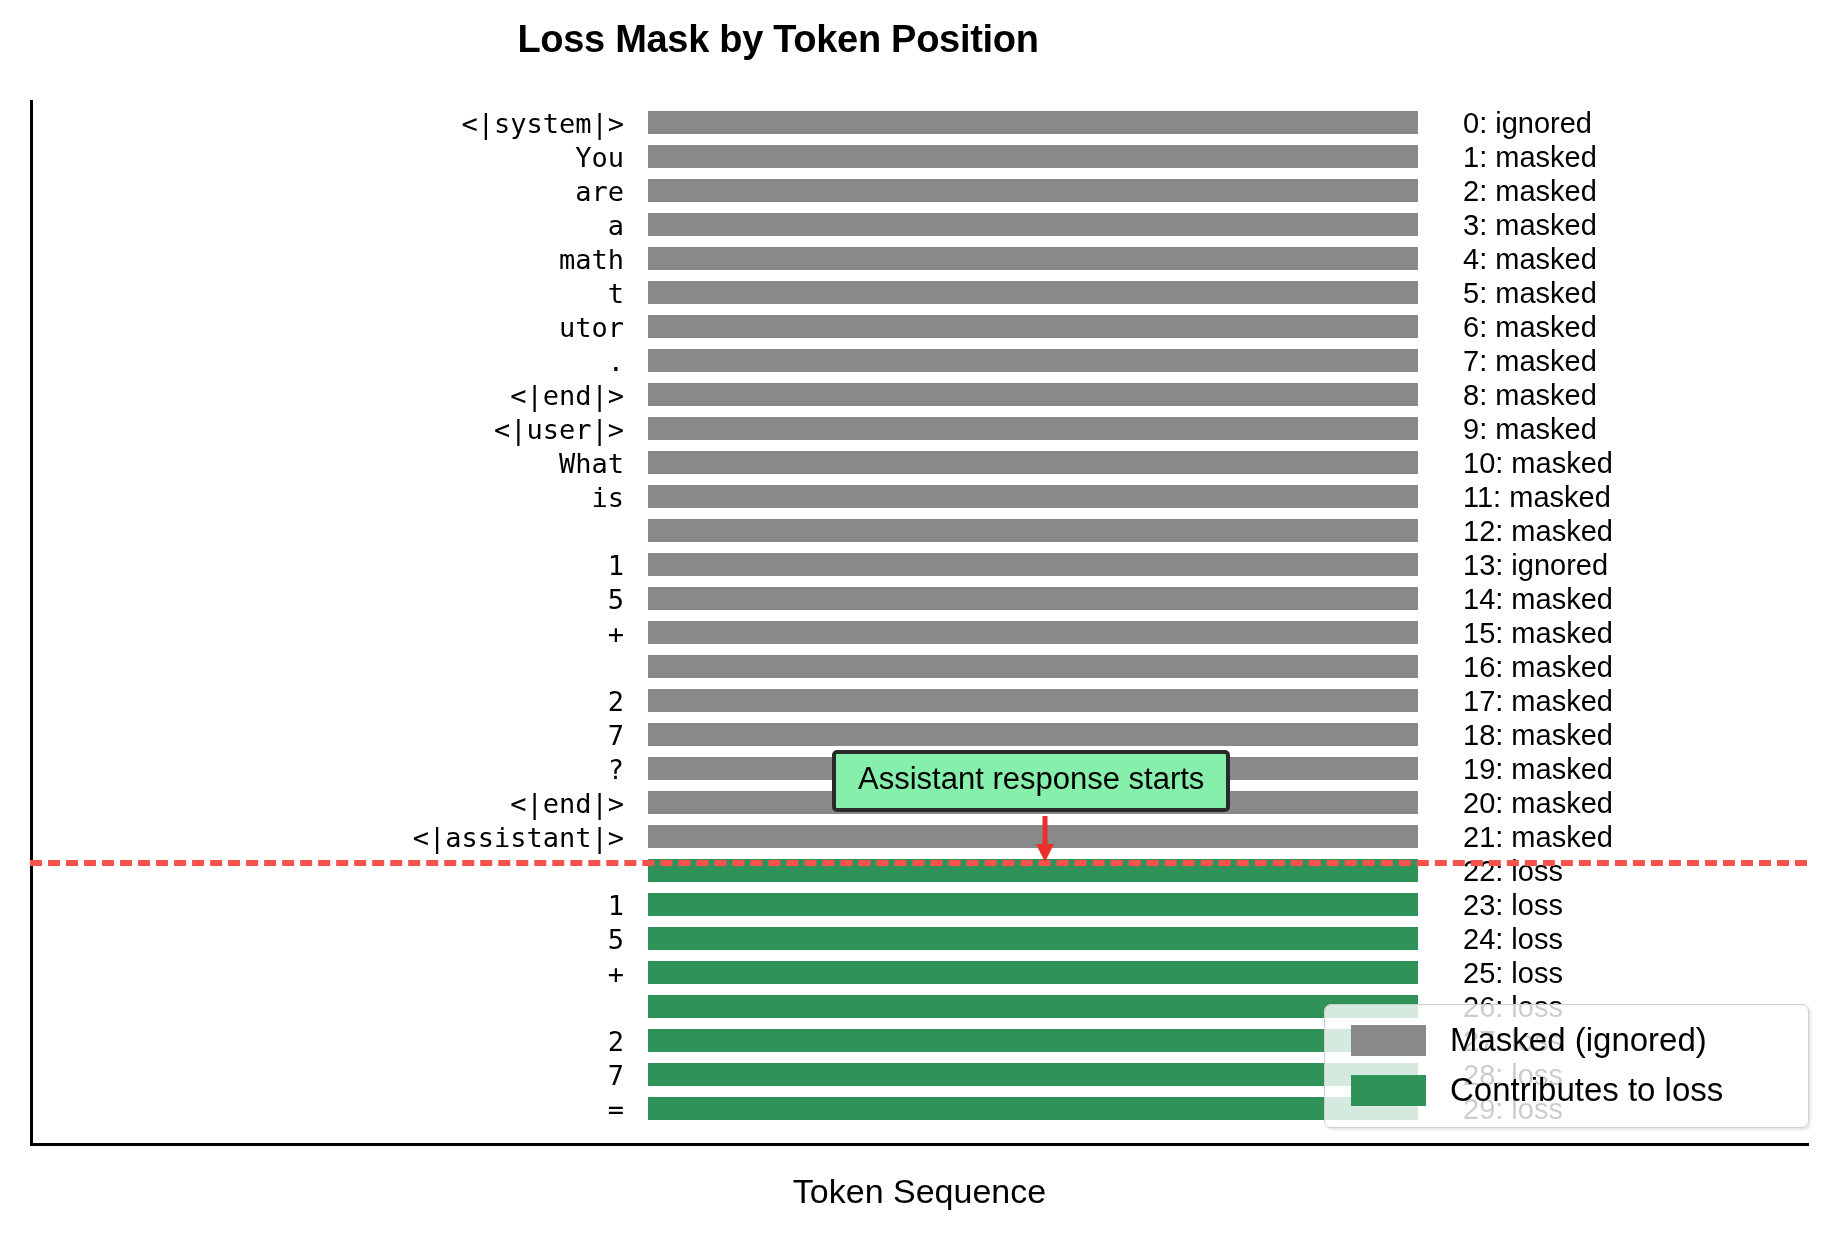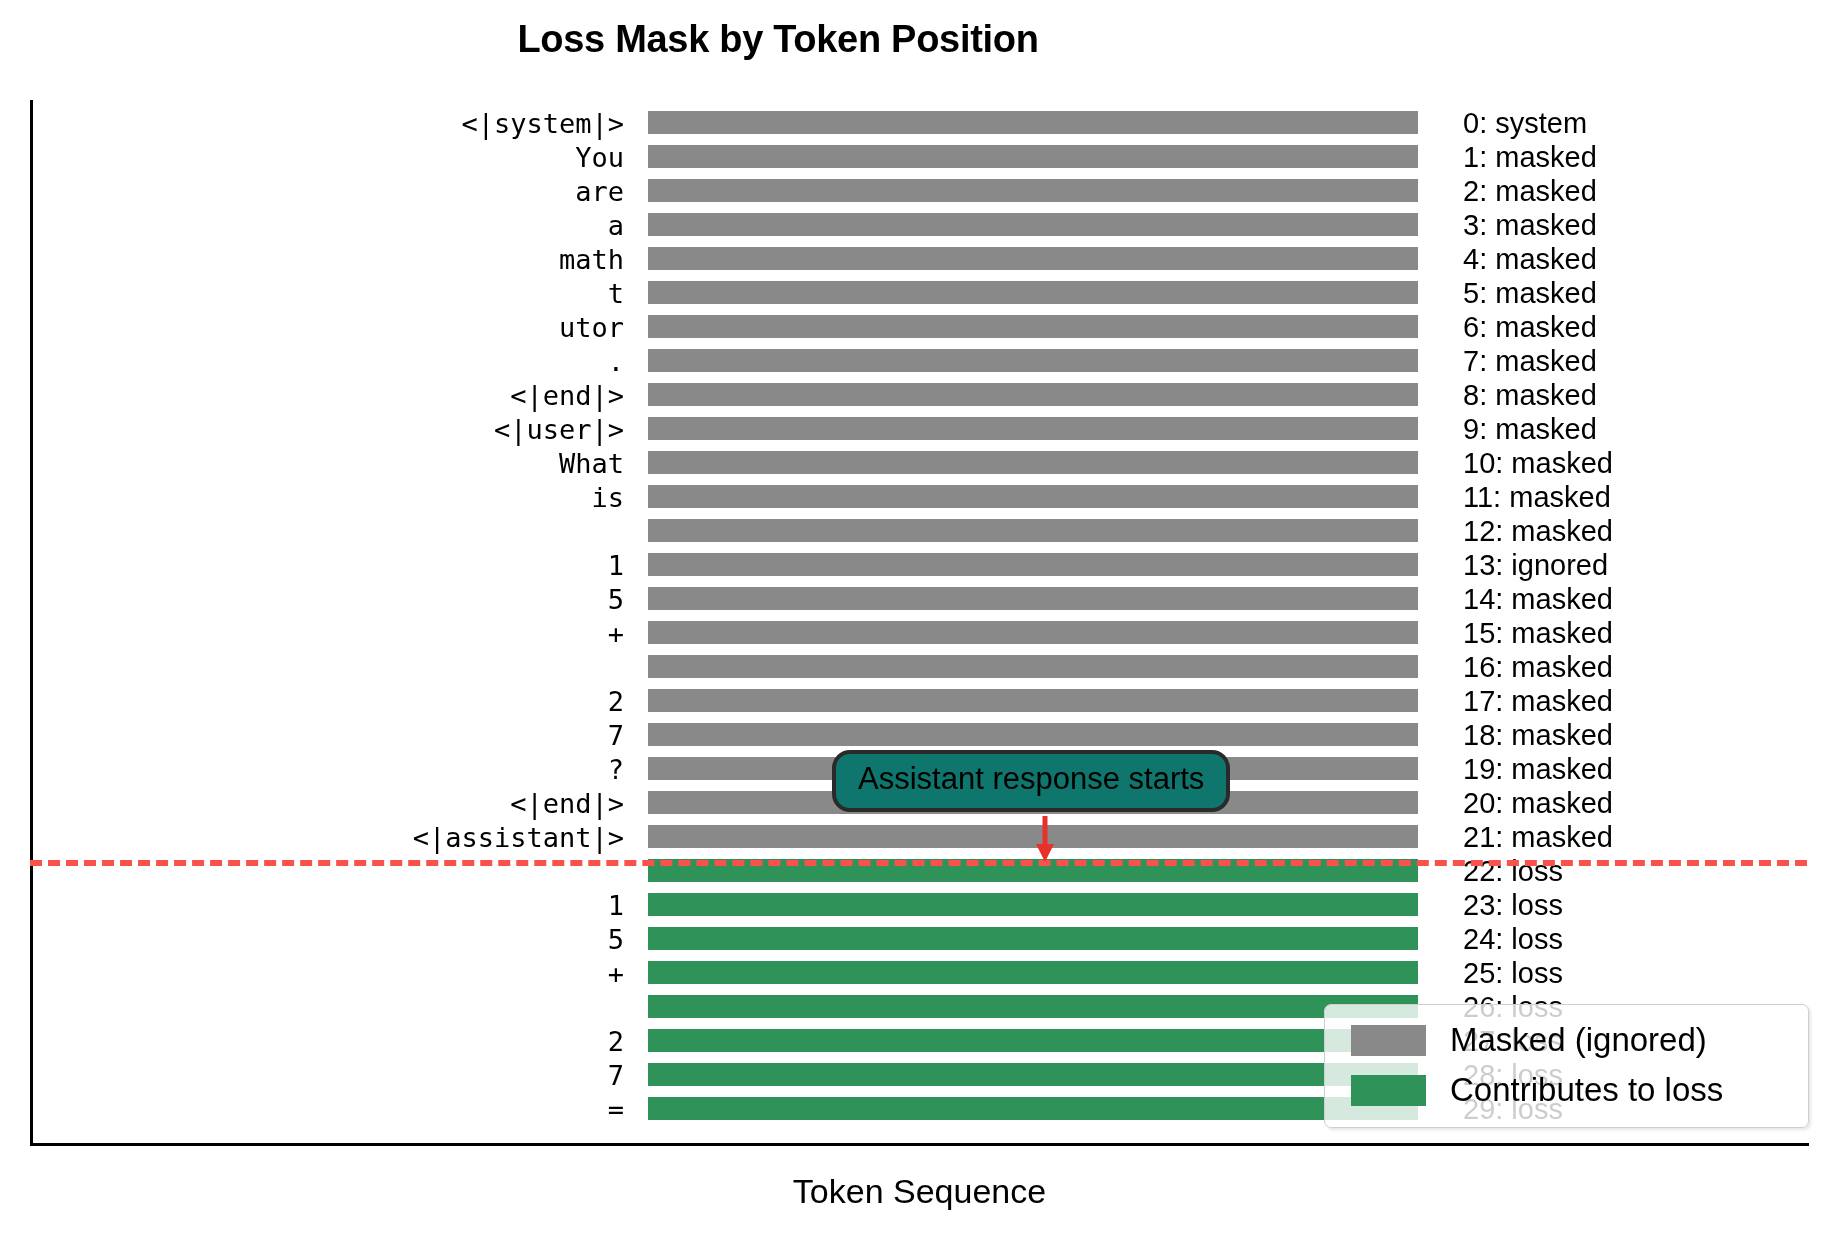--- a/index.html
+++ b/index.html
@@ -49,21 +49,21 @@
   
   #boundary-line{
     position:absolute;left:30px;top:860px;width:1777px;height:0;
     border-top:6px dashed #f9514b;
   }
 
   
   #annotation-box{
     position:absolute;left:832px;top:750px;
     padding:9px 22px 12px 22px;
-    background:#0f766e;border:4px solid #2a2a2a;border-radius:18px;
+    background:#86efac;border:4px solid #2a2a2a;border-radius:5px;
     font-size:31px;line-height:1.0;white-space:nowrap;
     box-sizing:border-box;height:62px;
   }
   #annotation-arrow{
     position:absolute;left:1034px;top:816px;width:22px;height:46px;
   }
 
   
   #legend{
     position:absolute;left:1324px;top:1004px;
@@ -95,21 +95,21 @@
 <div id="chart-title">Loss Mask by Token Position</div>
 
 <div id="spine-left"></div>
 <div id="spine-bottom"></div>
 
 <div id="plot-area">
   <div id="rows-container">
       <div class="row" style="top: 6px;">
         <div class="row-label">&lt;|system|&gt;</div>
         <div class="row-bar masked"></div>
-        <div class="row-right">0: system</div>
+        <div class="row-right">0: ignored</div>
       </div>
       <div class="row" style="top: 40px;">
         <div class="row-label">You</div>
         <div class="row-bar masked"></div>
         <div class="row-right">1: masked</div>
       </div>
       <div class="row" style="top: 74px;">
         <div class="row-label">are</div>
         <div class="row-bar masked"></div>
         <div class="row-right">2: masked</div>

